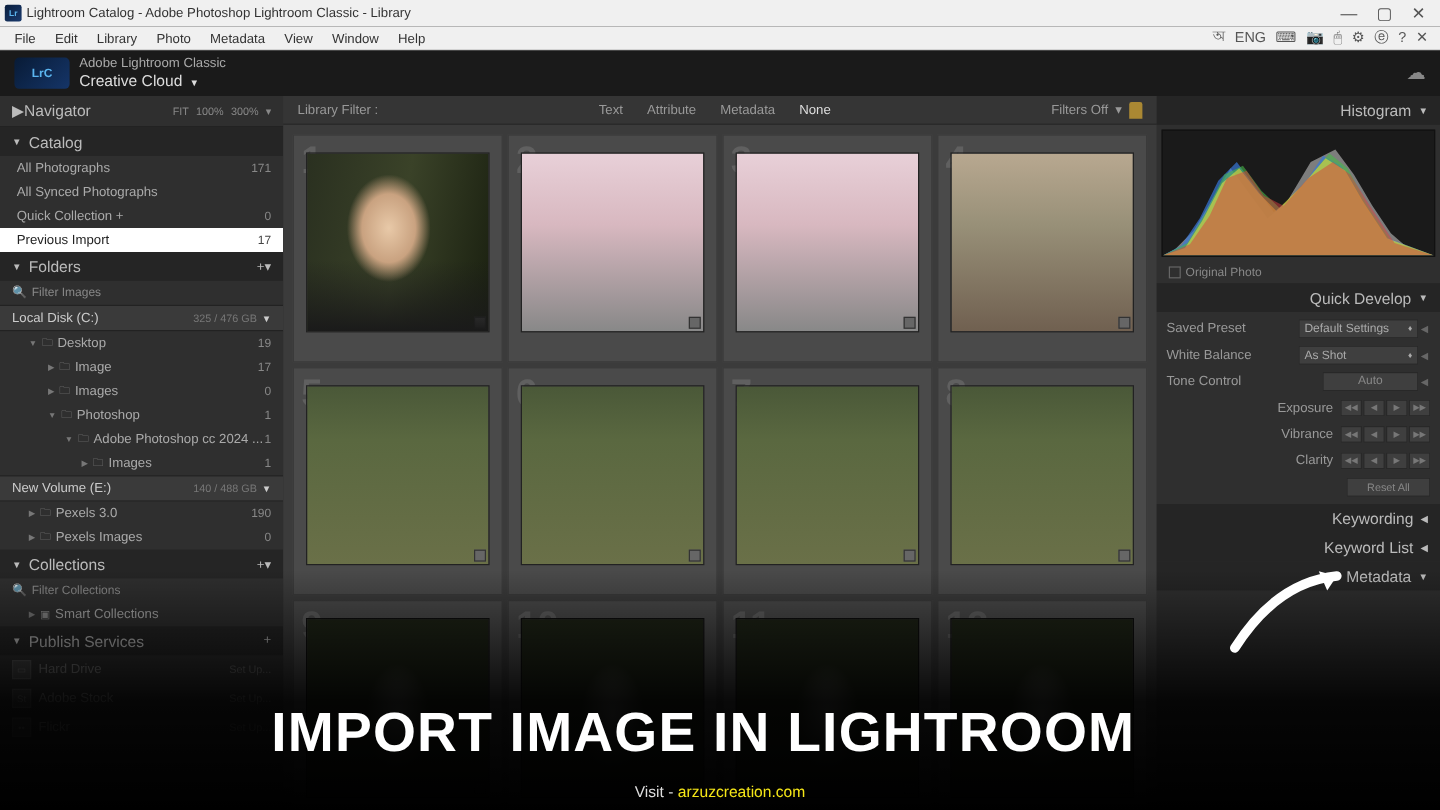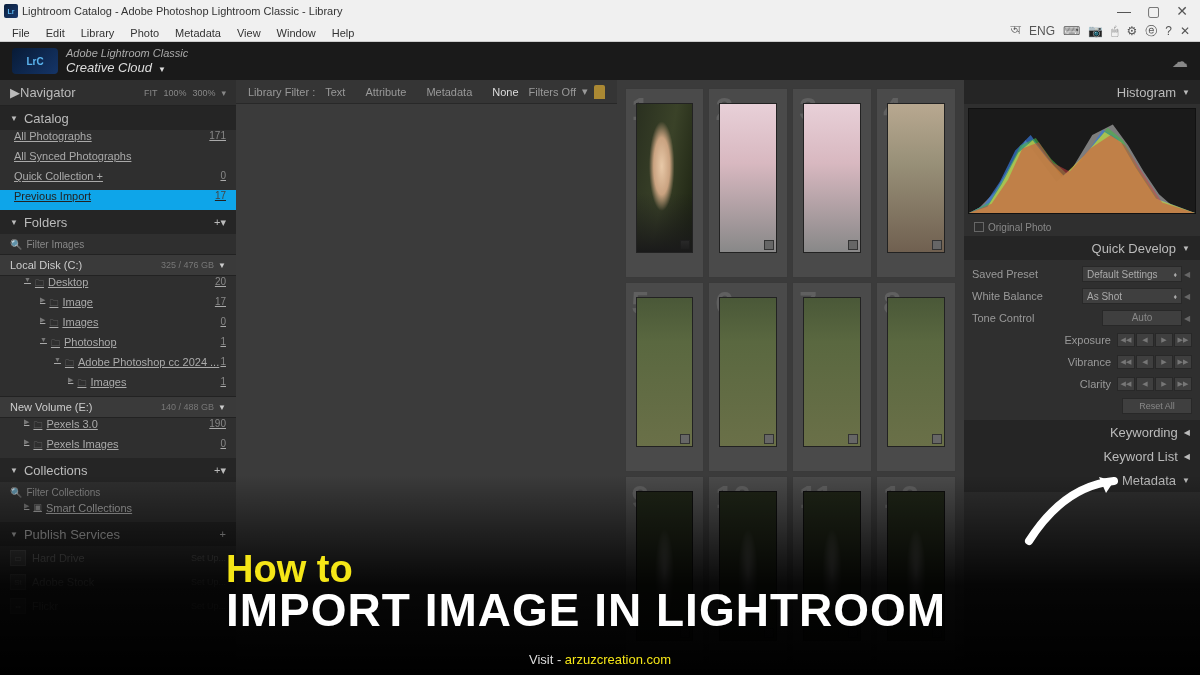--- a/index.html
+++ b/index.html
@@ -13,40 +13,40 @@
 
 
 .menubar { height: 20px; background: #f0f0f0; display: flex; align-items: flex-end; padding: 0 4px; font-size: 11px; color: #333; border-bottom: 1px solid #ccc; }
 .menuitem { padding: 2px 8px; cursor: pointer; }
 .sysicons { margin-left: auto; display: flex; gap: 8px; padding-right: 6px; color: #555; font-size: 12px; align-items: center; }
 .sysicons span { cursor: pointer; }
 
 
 .appheader { height: 38px; background: #1a1a1a; display: flex; align-items: center; padding: 0 12px; color: #aaa; font-size: 11px; }
 .lr-logo { width: 46px; height: 26px; background: linear-gradient(135deg,#081b36,#153568); border-radius: 4px; display: flex; align-items: center; justify-content: center; color: #5bb5ef; font-size: 10px; font-weight: bold; margin-right: 8px; }
-.appheader-text { line-height: 1.2; font-style: italic; }
+.appheader-text { line-height: 1.2; }
 .appheader-text .sub { font-size: 13px; color: #ddd; }
 .chev { margin-left: 6px; font-size: 8px; }
 .cloud-icon { margin-left: auto; font-size: 16px; color: #888; }
 
 
 .body { display: flex; height: 595px; background: #2a2a2a; }
 .leftpanel { width: 236px; background: #2f2f2f; color: #ccc; font-size: 12px; overflow: hidden; }
 .rightpanel { width: 236px; background: #2f2f2f; color: #ccc; font-size: 12px; }
-.center { flex: 1; background: #3b3b3b; display: flex; flex-direction: row; }
+.center { flex: 1; background: #3b3b3b; display: flex; flex-direction: column; }
 
 
 .panelhead { height: 24px; background: #252525; display: flex; align-items: center; padding: 0 10px; font-size: 13px; color: #bbb; cursor: pointer; }
 .panelhead .tri { font-size: 8px; margin-right: 6px; }
 .panelhead .plus { margin-left: auto; font-size: 11px; }
 .navhead { height: 26px; display: flex; align-items: center; padding: 0 10px; font-size: 13px; color: #bbb; border-bottom: 1px solid #222; }
 .navopts { margin-left: auto; font-size: 9px; color: #888; display: flex; gap: 6px; }
 
-.listrow { height: 20px; display: flex; align-items: flex-start; padding: 0 10px 0 14px; font-size: 11px; color: #aaa; cursor: pointer; text-decoration: underline; }
-.listrow.sel { background: #0ea5e9; color: #222; }
+.listrow { height: 20px; display: flex; align-items: center; padding: 0 10px 0 14px; font-size: 11px; color: #aaa; cursor: pointer; }
+.listrow.sel { background: #ffffff; color: #222; }
 .listrow.sub1 { padding-left: 24px; }
 .listrow.sub2 { padding-left: 40px; }
 .listrow.sub3 { padding-left: 54px; }
 .listrow.sub4 { padding-left: 68px; }
 .listrow .cnt { margin-left: auto; font-size: 10px; color: #888; }
 .listrow.sel .cnt { color: #444; }
 .listrow .rtr { font-size: 7px; margin-right: 4px; color: #777; }
 .listrow .fld { font-size: 9px; margin-right: 4px; color: #888; }
 
 .diskrow { height: 22px; background: #3a3a3a; display: flex; align-items: center; padding: 0 10px; font-size: 11px; color: #ccc; border-top: 1px solid #222; border-bottom: 1px solid #222; }
@@ -210,21 +210,21 @@
     <div id="folders-tree">
         <div class="diskrow">
           <span>Local Disk (C:)</span>
           <span class="sz">325 / 476 GB</span>
           <span class="tri2">▼</span>
         </div>
         <div class="listrow sub1">
           <span class="rtr">▼</span>
           <span class="fld">🗀</span>
           <span>Desktop</span>
-          <span class="cnt">20</span>
+          <span class="cnt">19</span>
         </div>
         <div class="listrow sub2">
           <span class="rtr">▶</span>
           <span class="fld">🗀</span>
           <span>Image</span>
           <span class="cnt">17</span>
         </div>
         <div class="listrow sub2">
           <span class="rtr">▶</span>
           <span class="fld">🗀</span>
@@ -484,21 +484,20 @@
       </div>
     <div class="rhead">
         <span>Metadata</span>
         <span class="tri">▼</span>
       </div>
   </div>
 </div>
 
 <div class="overlay">
   <div class="ovtext">
-    <div class="ovt1">How to</div>
     <div class="ovt2">IMPORT IMAGE IN LIGHTROOM</div>
   </div>
   <div class="ovvisit">
     <span>Visit - </span><span class="y">arzuzcreation.com</span>
   </div>
   <div class="arrow">
     <svg viewBox="0 0 120 90">
         <path d="M110,10 Q60,15 25,70" stroke="#fff" stroke-width="8" fill="none" stroke-linecap="round"></path>
         <path d="M110,10 L95,6 L102,22 Z" fill="#fff"></path>
       </svg>

